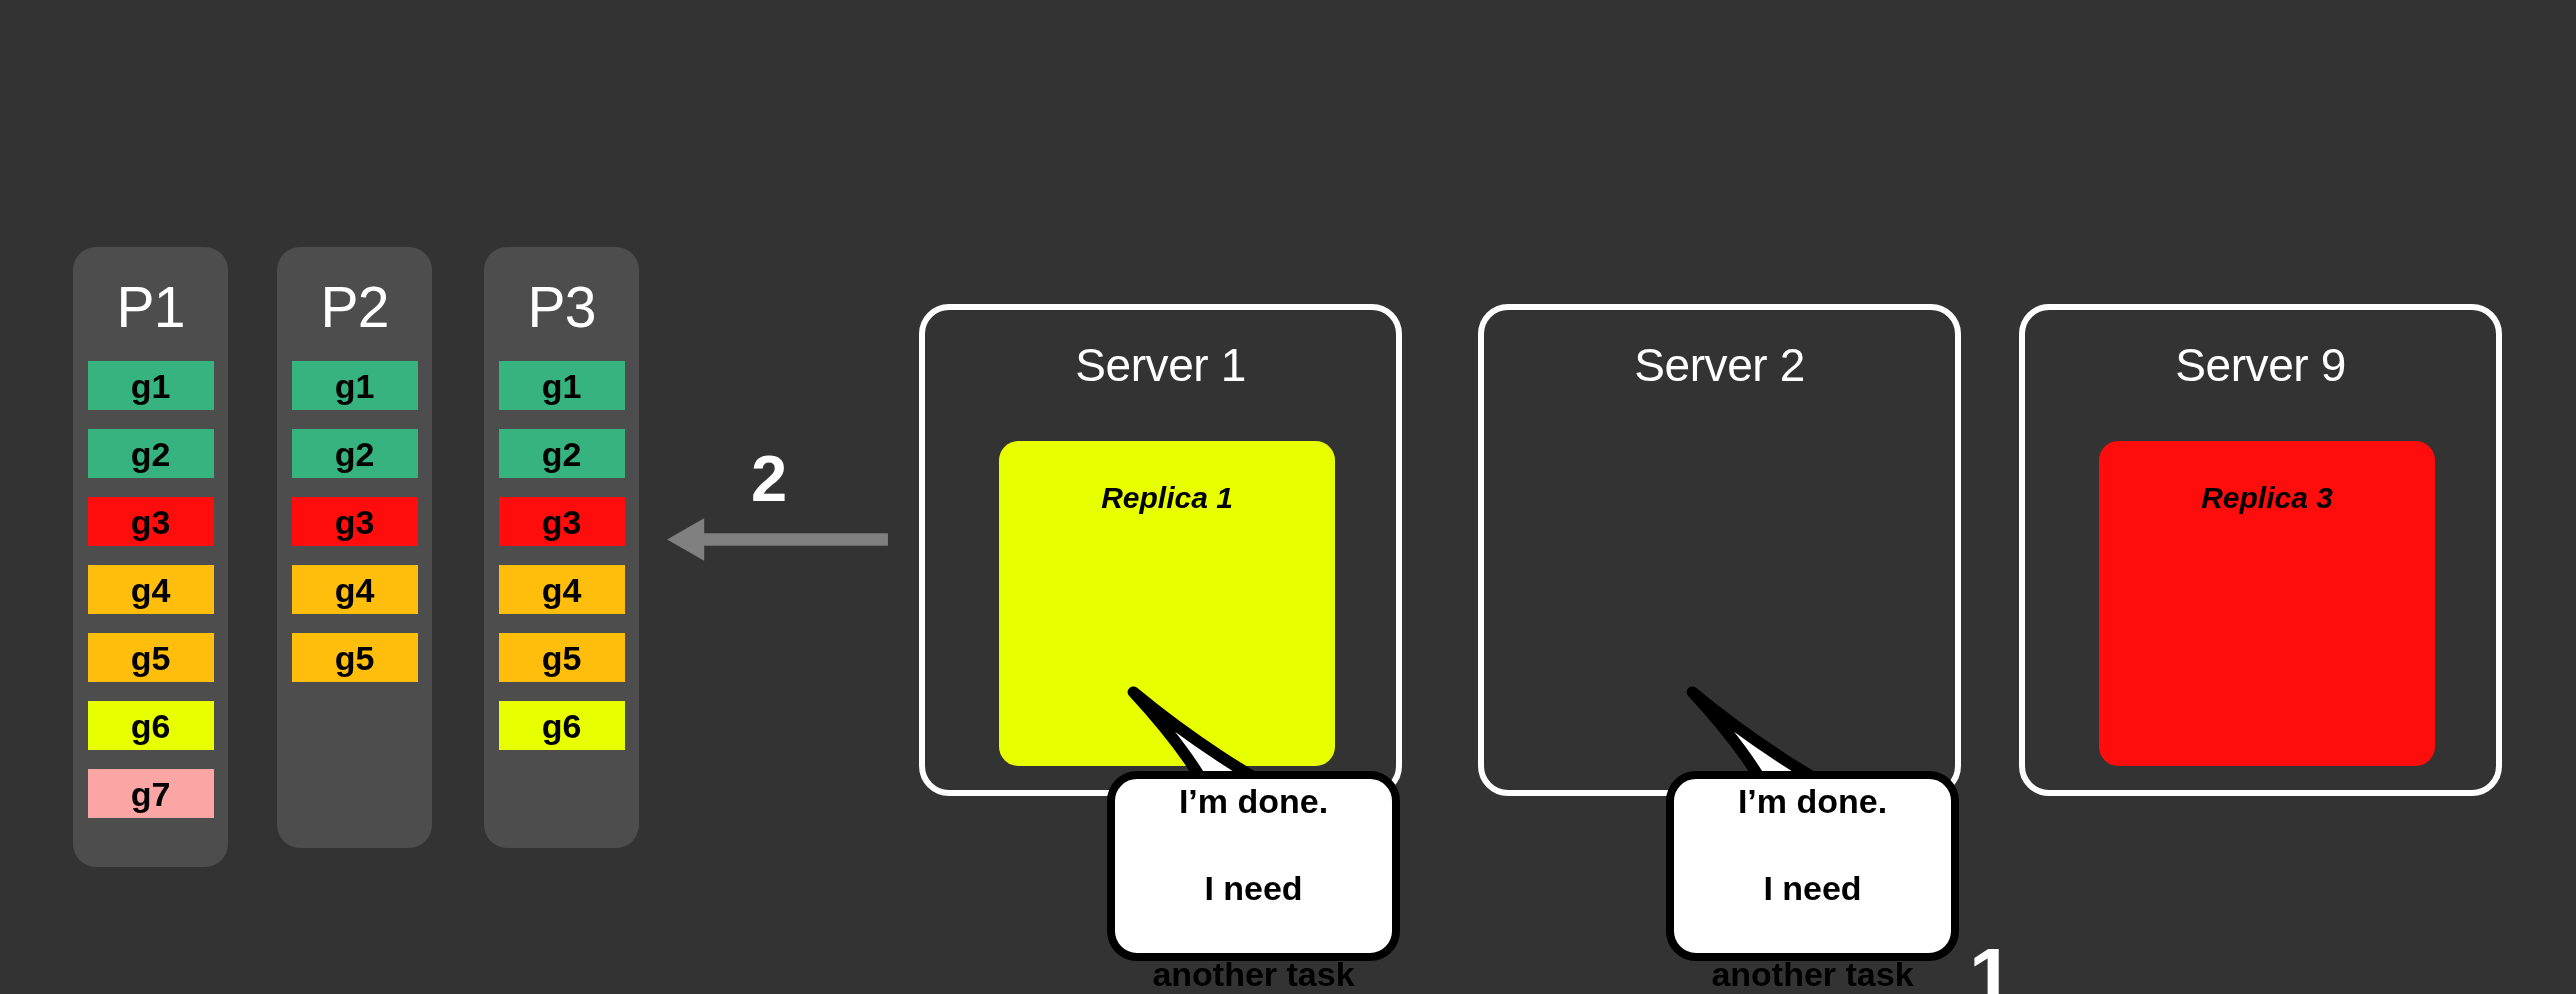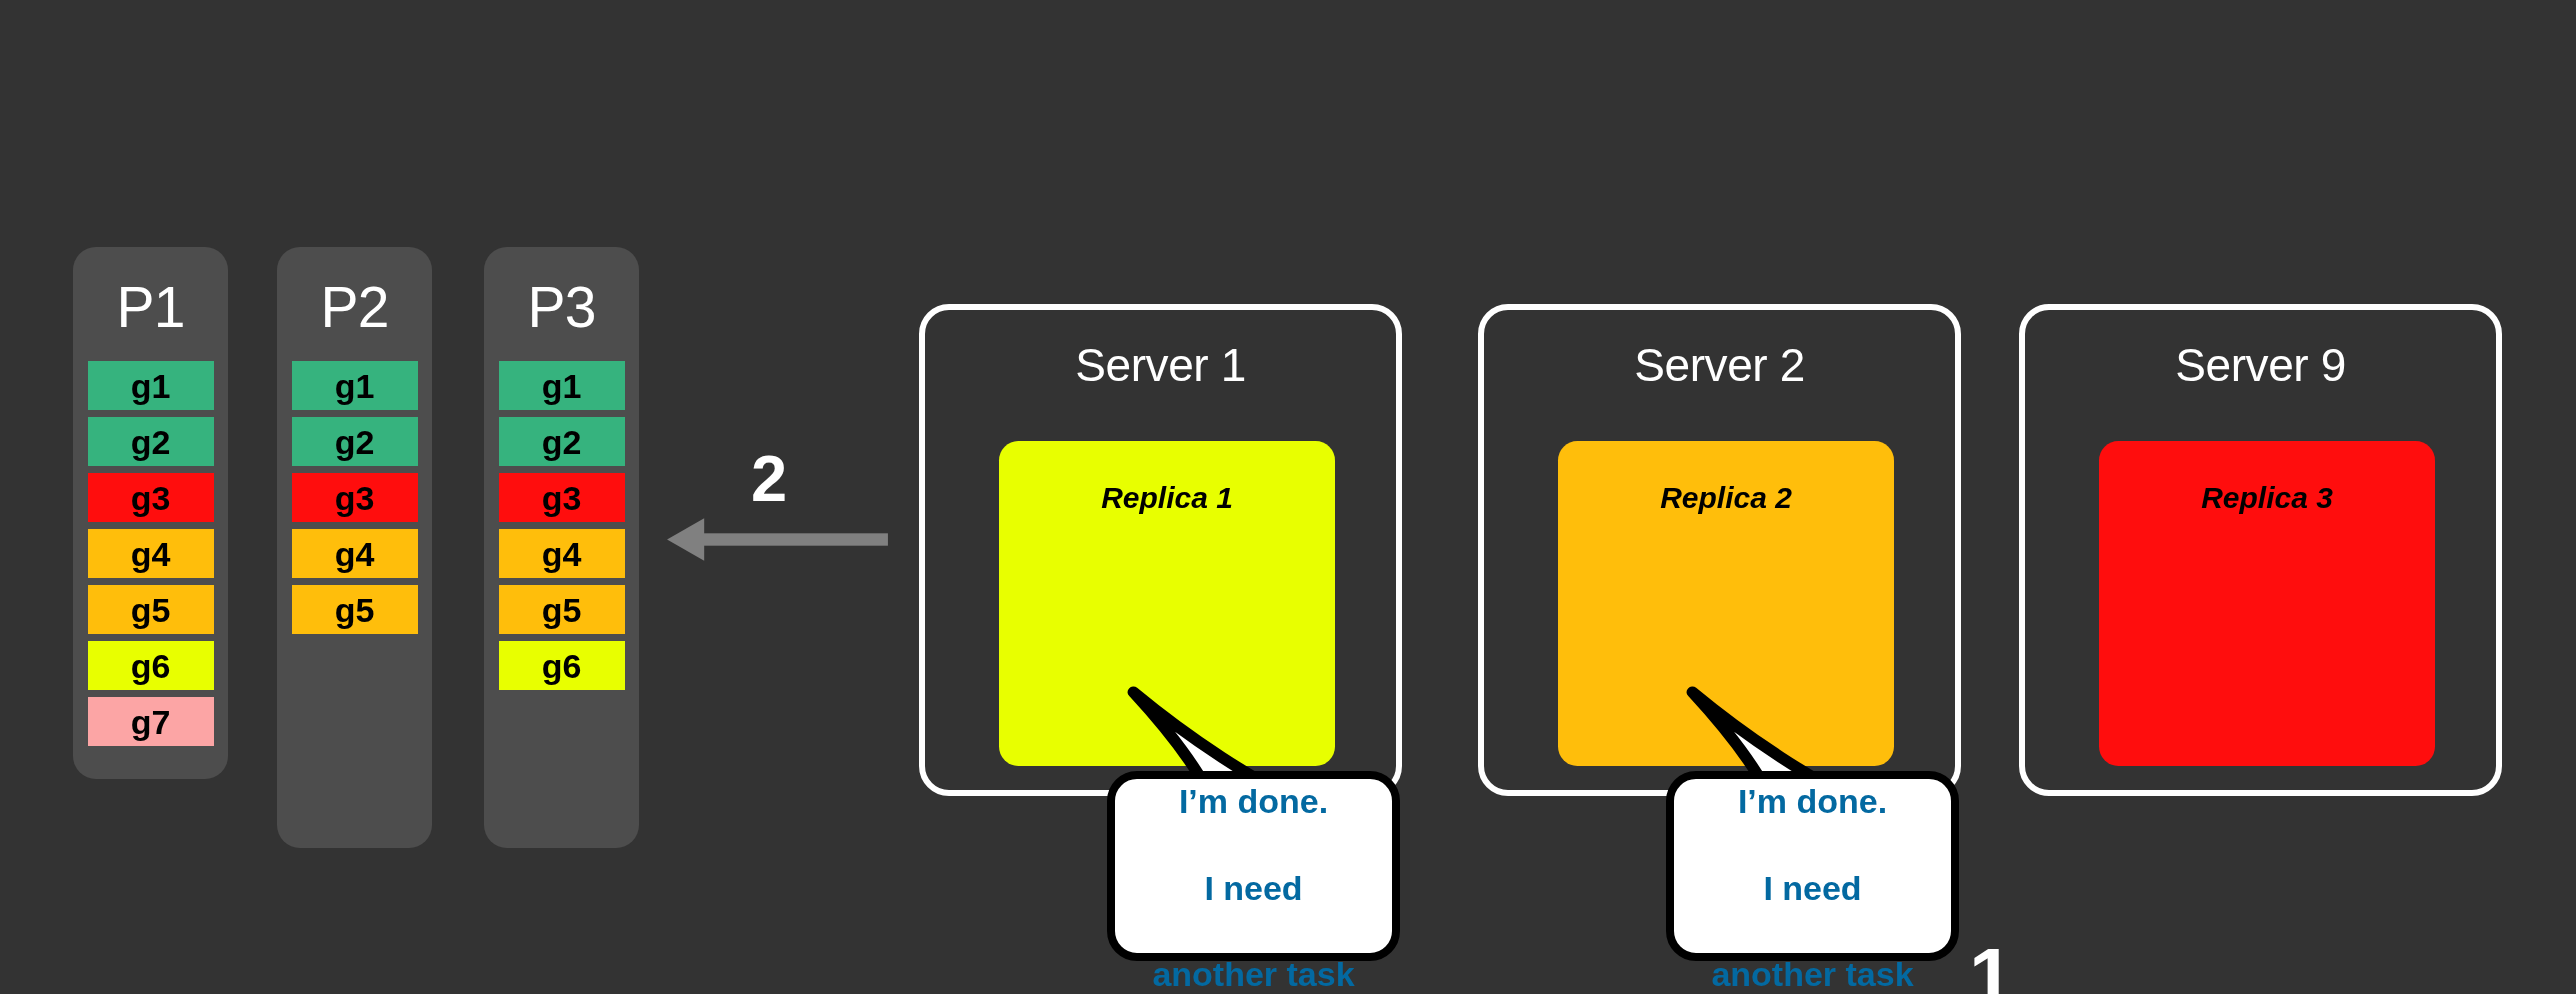--- a/index.html
+++ b/index.html
@@ -23,21 +23,21 @@
   }
   .partition-title {
     color:#ffffff;
     font-size:57px;
     font-weight:400;
     line-height:1;
     margin-top:32px;
     margin-bottom:25px;
     letter-spacing:-0.9px;
   }
-  .task-list { width:100%; display:flex; flex-direction:column; align-items:center; gap:7px; padding-bottom:33px;border-radius:20px; }
+  .task-list { width:100%; display:flex; flex-direction:column; align-items:center; gap:19px; padding-bottom:49px;border-radius:20px; }
   .task {
     width:126px;
     height:49px;
     display:flex;
     align-items:center;
     justify-content:center;
     color:#000000;
     font-size:34px;
     font-weight:bold;
     line-height:1;
@@ -90,21 +90,21 @@
     position:absolute;
     background:#ffffff;
     border:8px solid #000000;
     border-radius:30px;
     display:flex;
     flex-direction:column;
     align-items:center;
     justify-content:center;
   }
   .bubble-line {
-    color:#0369a1;
+    color:#000000;
     font-size:34px;
     font-weight:bold;
     line-height:1.26;
     text-align:center;
     white-space:nowrap;
     margin-top:44px;
   }
 </style>
 </head>
 <body>
@@ -166,23 +166,20 @@
     </svg>
     <div class="bubble" style="left:0px; top:95px; width:293px; height:190px;">
       <div class="bubble-line">I’m done.</div>
       <div class="bubble-line">I need</div>
       <div class="bubble-line">another task</div>
     </div>
   </div>
 
   <div class="server" style="left:1478px; top:304px; width:483px; height:492px;">
     <div class="server-title">Server 2</div>
-    <div class="replica" style="left:74px; top:131px; width:336px; height:325px; background:#ffbe0b;">
-      <div class="replica-label">Replica 2</div>
-    </div>
   </div>
 
   <div class="bubble-wrap" style="left:1666px; top:676px; width:300px; height:318px;">
     <svg class="bubble-tail" width="203" height="177" viewBox="0 0 230 200">
       <path d="M 30 18 C 78 70, 105 110, 120 140 L 215 140 C 170 120, 95 72, 30 18 Z" fill="#ffffff" stroke="#000000" stroke-width="13" stroke-linejoin="round"></path>
     </svg>
     <div class="bubble" style="left:0px; top:95px; width:293px; height:190px;">
       <div class="bubble-line">I’m done.</div>
       <div class="bubble-line">I need</div>
       <div class="bubble-line">another task</div>

